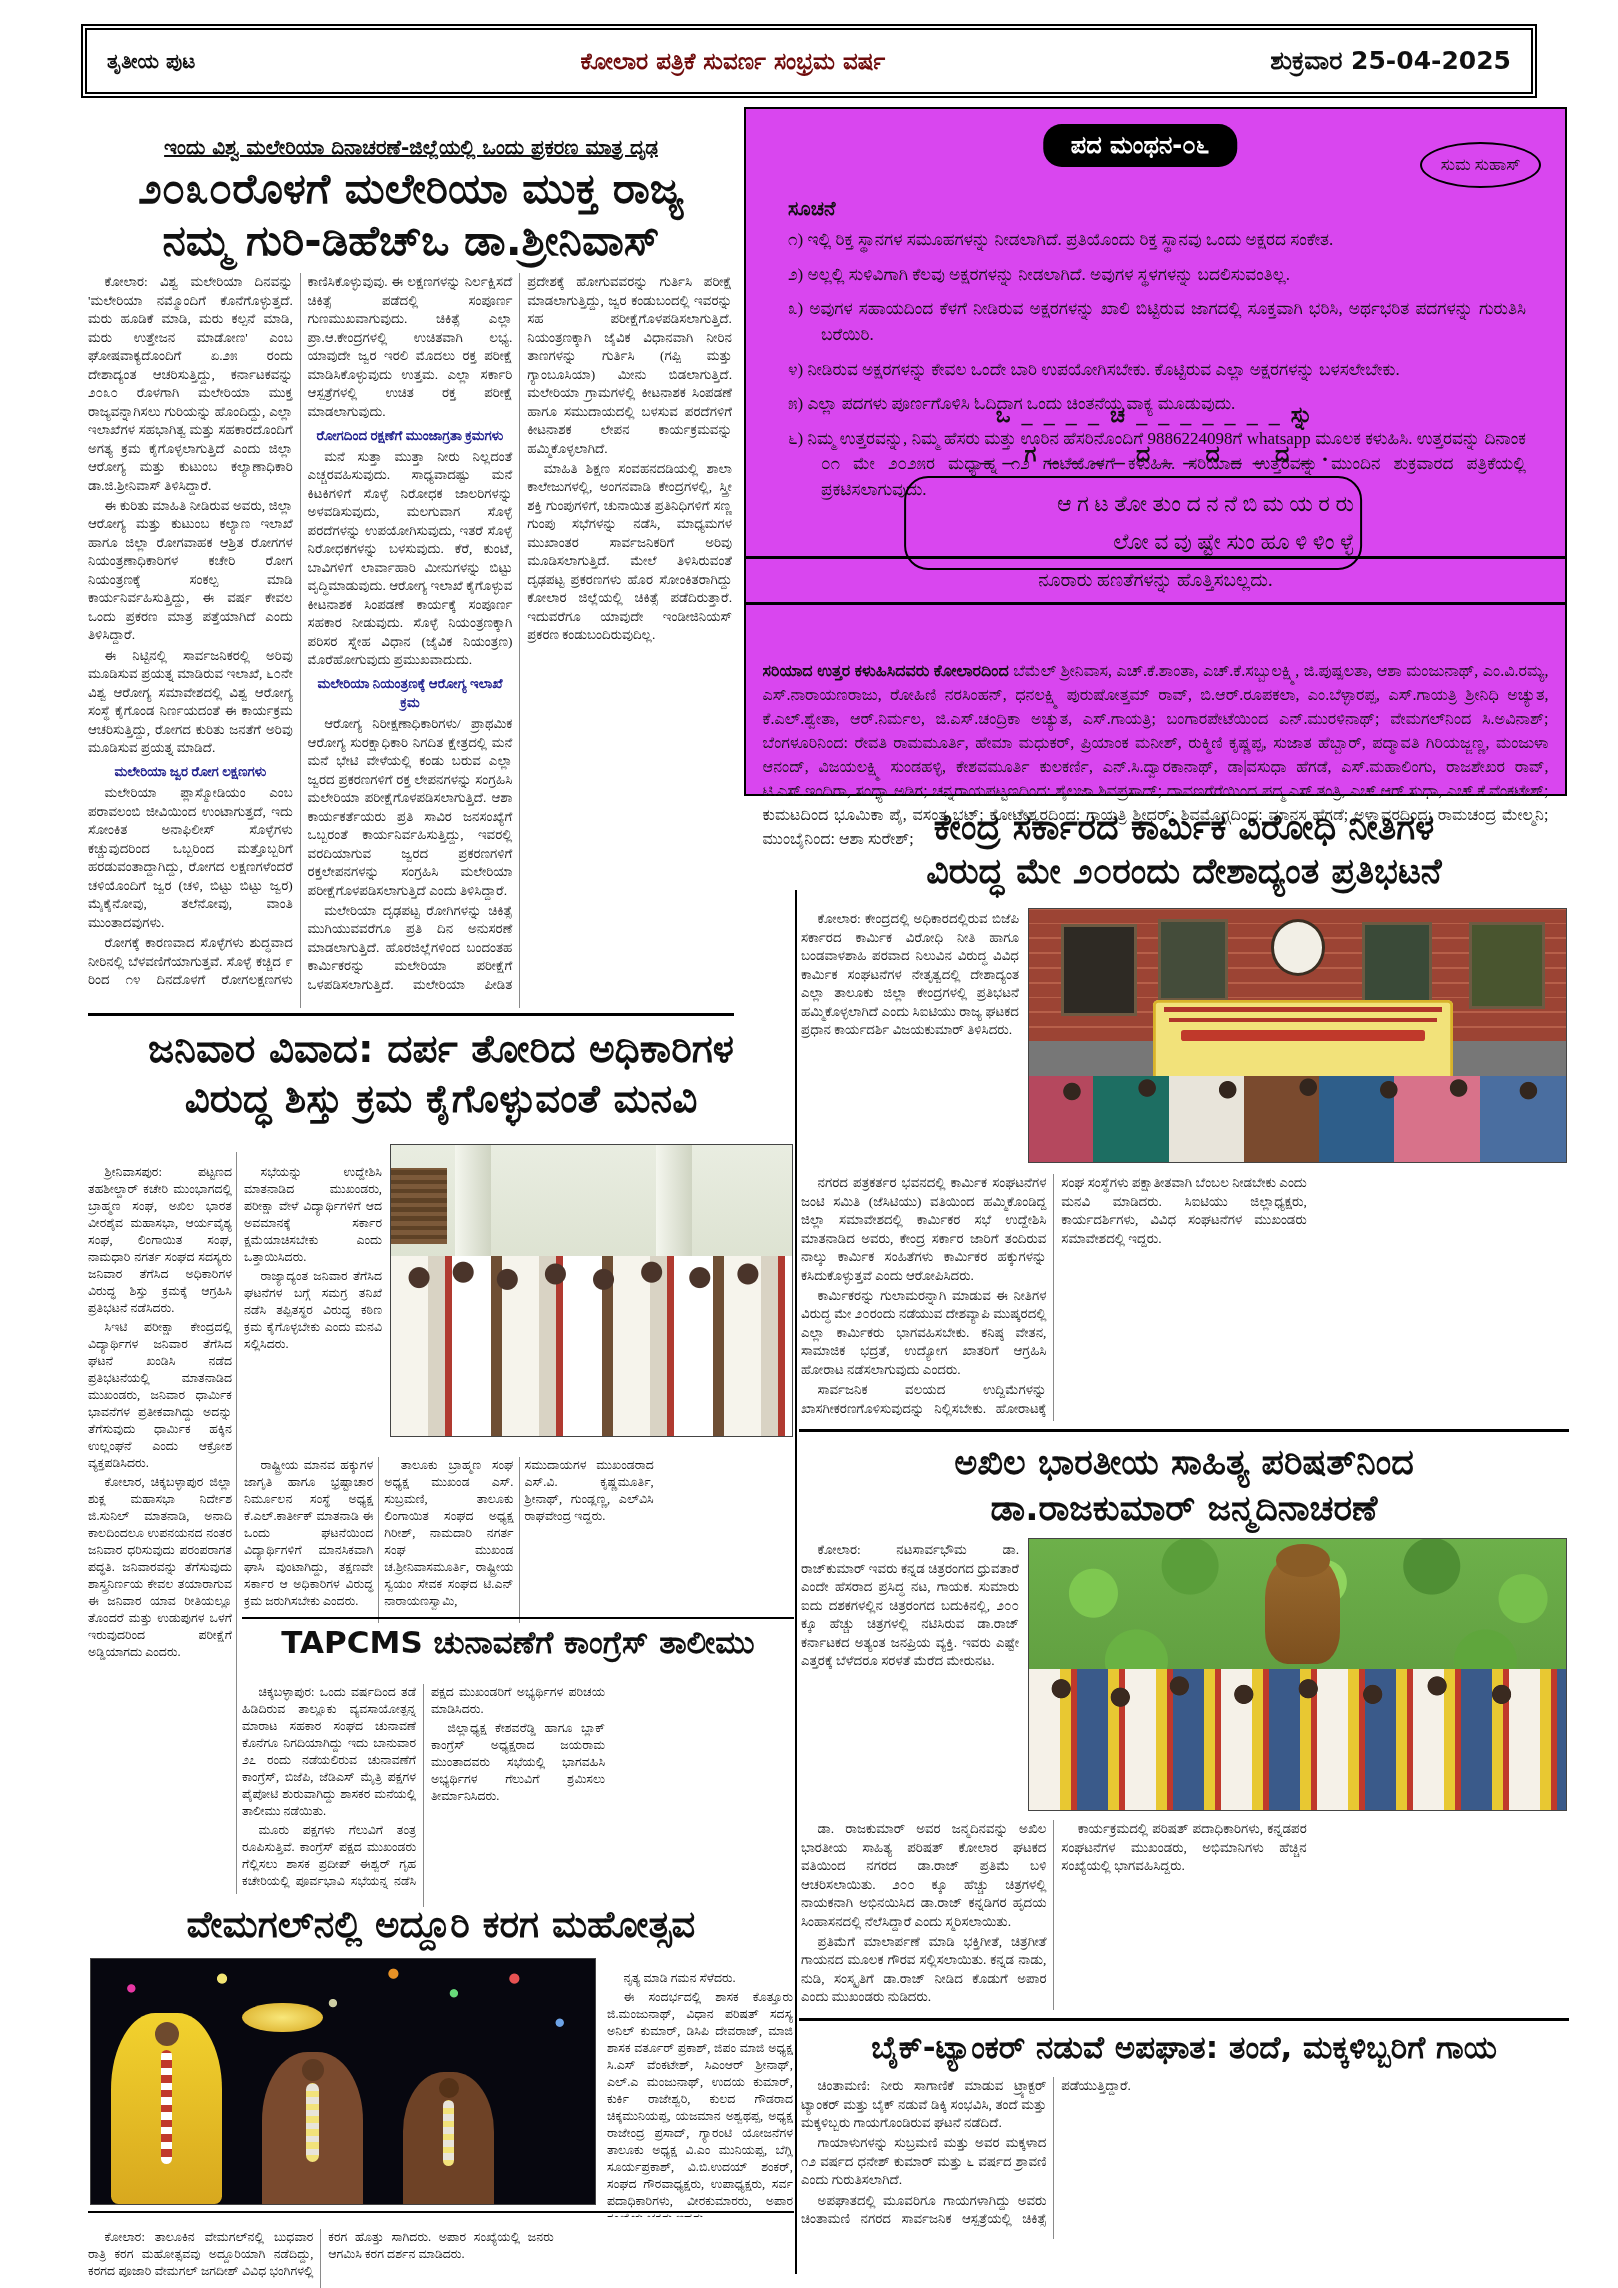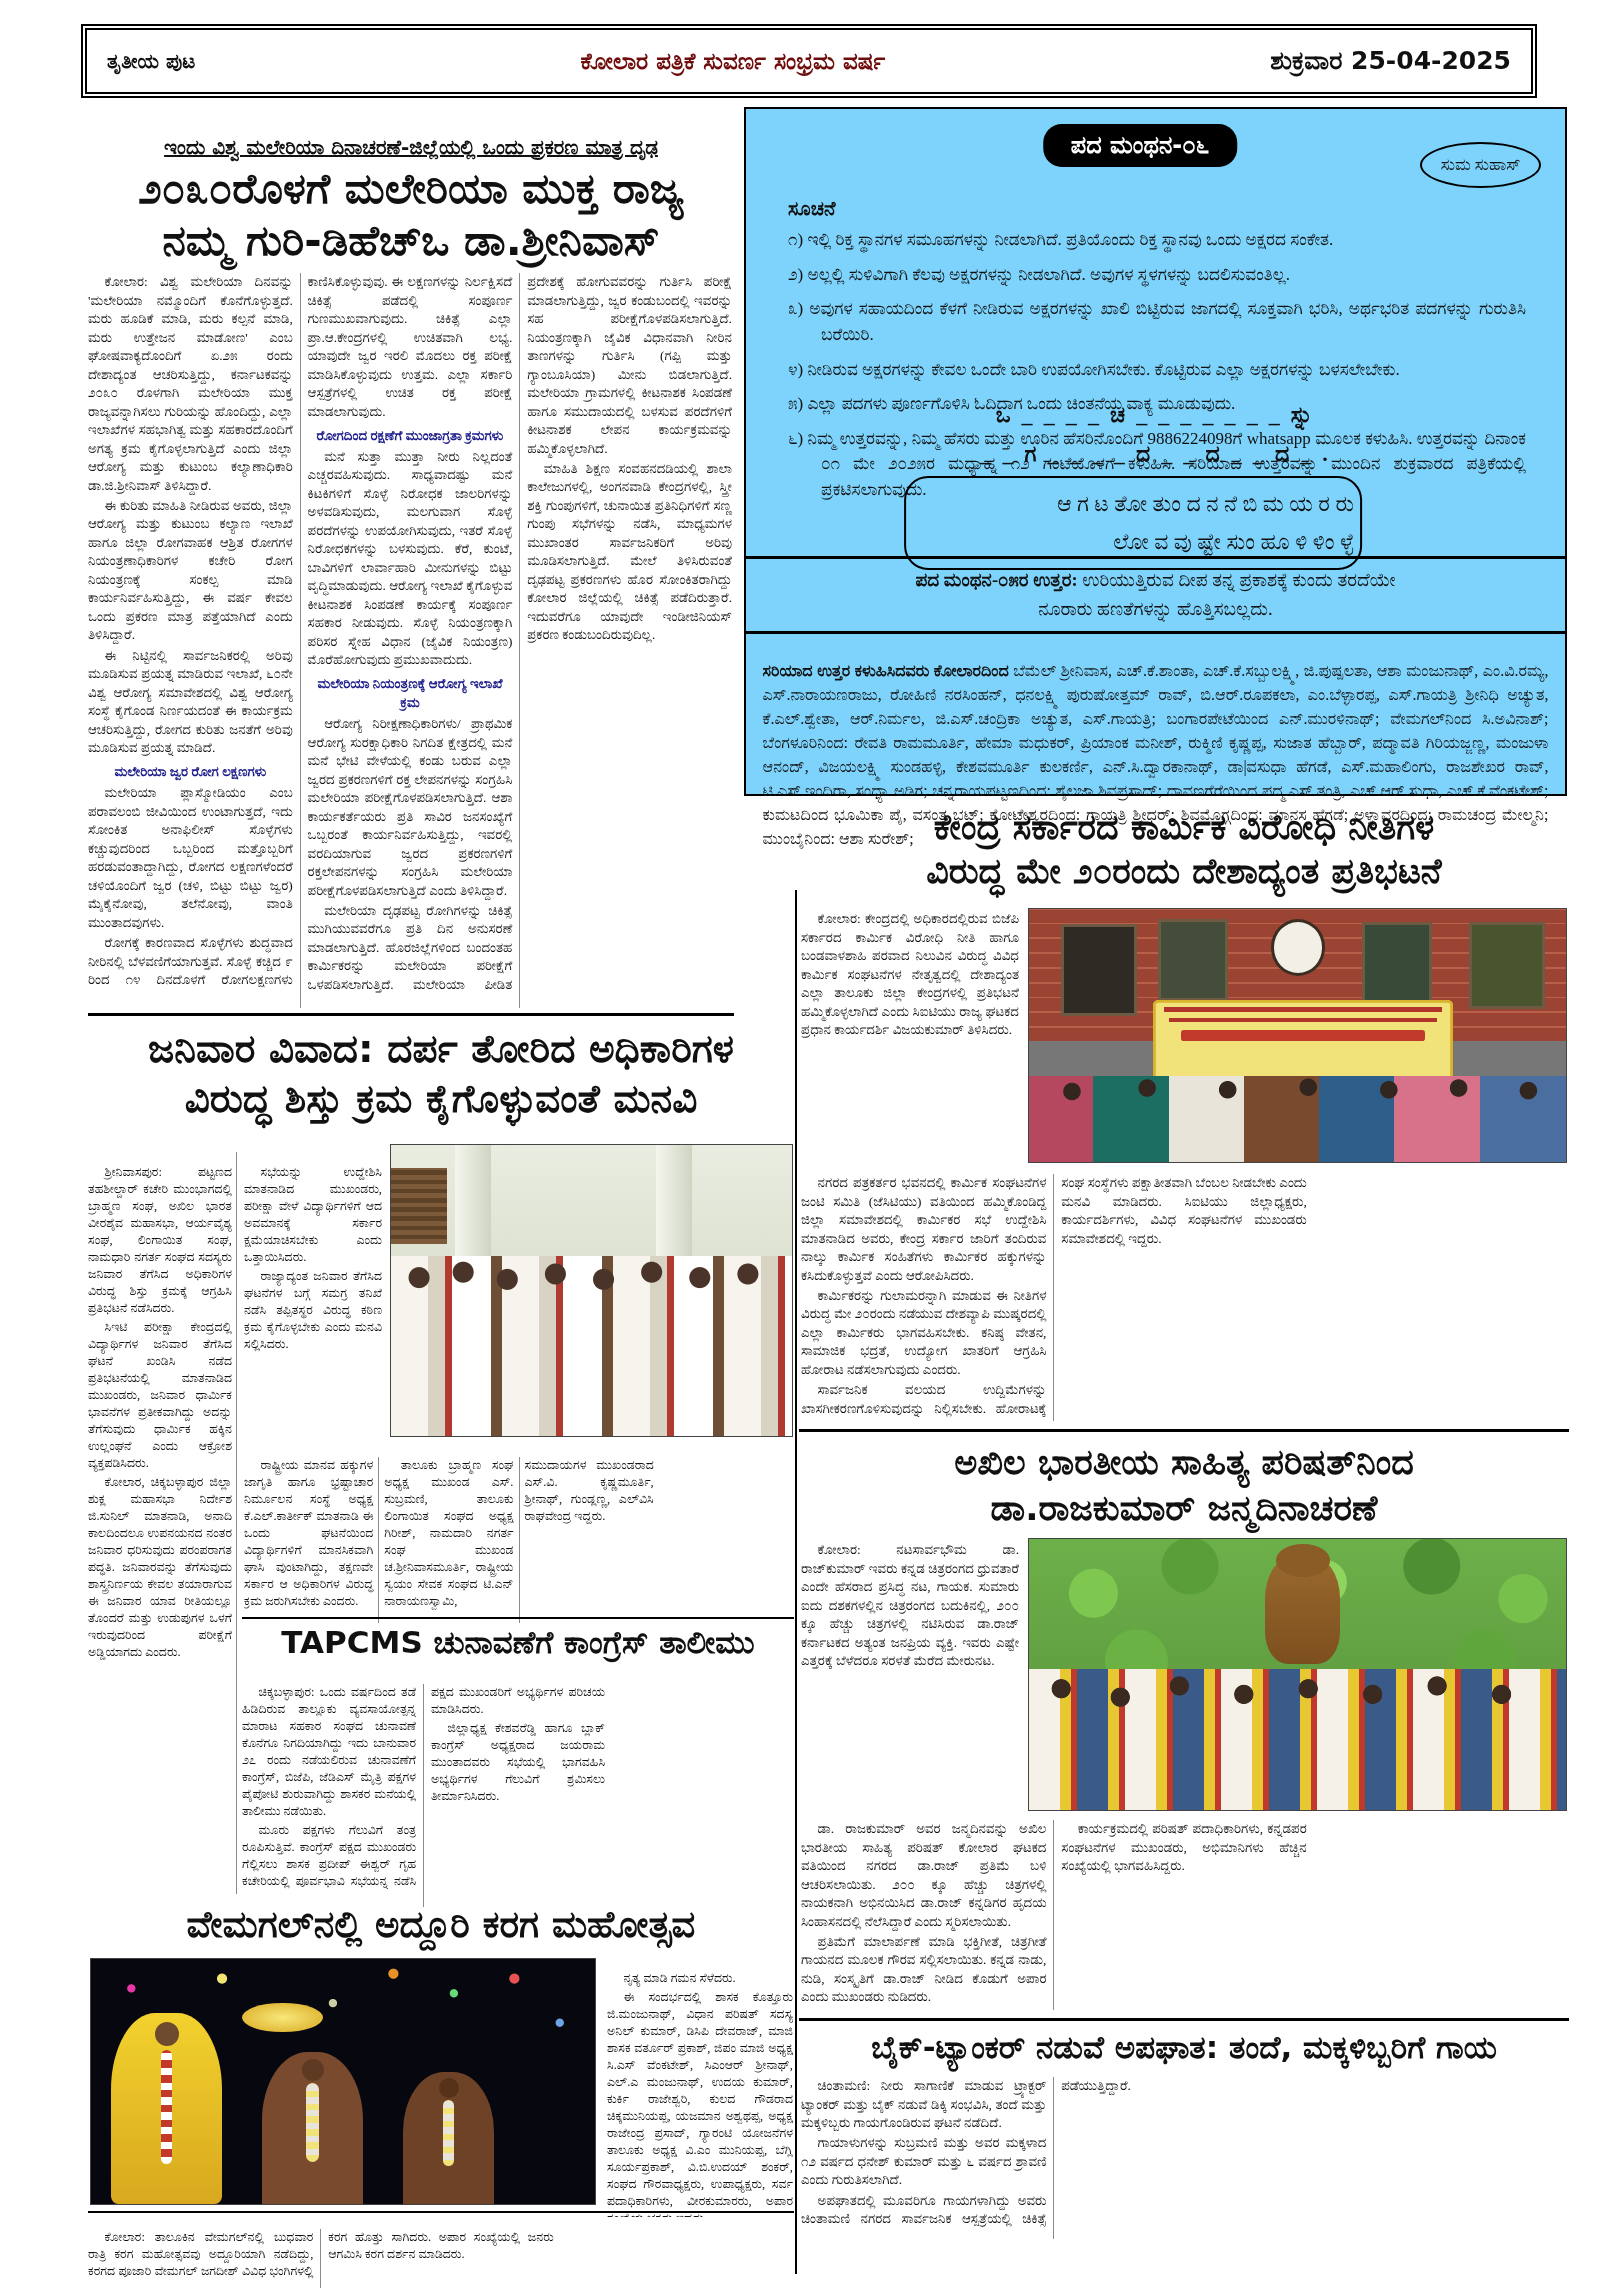--- a/index.html
+++ b/index.html
@@ -17,21 +17,21 @@
   .hl{font-family:"DejaVu Sans","Liberation Sans",sans-serif;font-weight:bold;text-align:center;line-height:1.18;}
   .rule{background:#000;}
   
   .header{display:flex;align-items:center;justify-content:space-between;
           border:6.5px double #000;background:#fff;padding:0 20px;box-sizing:border-box;
           font-family:"DejaVu Sans","Liberation Sans",sans-serif;font-weight:bold;}
   .masthead{color:var(--red);font-size:23px;}
   .pagelabel{font-size:20px;}
   .dateline{font-size:25px;}
   
-  .pzbox{border:2.8px solid #000;box-sizing:border-box;background:#7dd3fc;}
+  .pzbox{border:2.8px solid #000;box-sizing:border-box;background:#d946ef;}
   .pzbadge{position:absolute;left:50%;transform:translateX(-58%);top:14.8px;background:#000;color:#fff;
            padding:7.4px 28px;border-radius:18.5px;font-size:24px;font-weight:bold;
            font-family:"DejaVu Sans",sans-serif;}
   .pzoval{position:absolute;right:24px;top:33px;border:2.8px solid #000;border-radius:50%;
           padding:11px 18.5px;font-size:16.6px;font-weight:normal;}
   .pzinst{position:absolute;left:42px;top:118px;width:738px;font-size:17px;line-height:1.5;}
   .pzlabel{position:absolute;left:42px;top:89px;font-size:19.4px;font-weight:bold;}
   .blanks{position:absolute;width:100%;text-align:center;font-size:22px;letter-spacing:2.8px;font-weight:bold;}
   .lettersbox{position:absolute;left:50%;transform:translateX(-55%);border:2.8px solid #000;border-radius:24px;
               width:443px;text-align:center;font-size:22px;line-height:1.7;padding:7.4px 5.5px;}
@@ -87,22 +87,20 @@
         <p class="inst">೫) ಎಲ್ಲಾ ಪದಗಳು ಪೂರ್ಣಗೊಳಿಸಿ ಓದಿದಾಗ ಒಂದು ಚಿಂತನೆಯ ವಾಕ್ಯ ಮೂಡುವುದು.</p>
         <p class="inst">೬) ನಿಮ್ಮ ಉತ್ತರವನ್ನು, ನಿಮ್ಮ ಹೆಸರು ಮತ್ತು ಊರಿನ ಹೆಸರಿನೊಂದಿಗೆ 9886224098ಗೆ whatsapp ಮೂಲಕ ಕಳುಹಿಸಿ. ಉತ್ತರವನ್ನು ದಿನಾಂಕ ೦೧ ಮೇ ೨೦೨೫ರ ಮಧ್ಯಾಹ್ನ ೧೨ ಗಂಟೆಯೊಳಗೆ ಕಳುಹಿಸಿ. ಸರಿಯಾದ ಉತ್ತರವನ್ನು ಮುಂದಿನ ಶುಕ್ರವಾರದ ಪತ್ರಿಕೆಯಲ್ಲಿ ಪ್ರಕಟಿಸಲಾಗುವುದು.</p>
       </div>
     <div class="blanks" style="top:293px;">ಒ _ _      _ _ ಚ _ _ _ _ _      _ _ ಸ್ನು</div>
     <div class="blanks" style="top:332px;">_ _ ಗ _ _      _ _ ದ      _ _ ದ _      _ ದ _ .</div>
     <div class="lettersbox" style="top:367px;text-align:right;">
       <div>ಆ ಗ ಟ ತೋ ತುಂ ದ ನ ನೆ ಬಿ ಮ ಯ ರ ರು</div>
       <div>ಲೋ ವ ವು ಷ್ಟೇ ಸುಂ ಹೂ ಳಿ ಳಿಂ ಳ್ಳೆ</div>
     </div>
     <div class="ansblock" style="top:447px;">
-      <div><b>ಪದ ಮಂಥನ-೦೫ರ ಉತ್ತರ:</b>
-        <span>ಉರಿಯುತ್ತಿರುವ ದೀಪ ತನ್ನ ಪ್ರಕಾಶಕ್ಕೆ ಕುಂದು ತರದೆಯೇ</span></div>
       <div>ನೂರಾರು ಹಣತೆಗಳನ್ನು ಹೊತ್ತಿಸಬಲ್ಲದು.</div>
     </div>
     <div class="winners" style="top:541px;">
       <b>ಸರಿಯಾದ ಉತ್ತರ ಕಳುಹಿಸಿದವರು ಕೋಲಾರದಿಂದ</b><span> ಬೆಮೆಲ್ ಶ್ರೀನಿವಾಸ, ಎಚ್.ಕೆ.ಶಾಂತಾ, ಎಚ್.ಕೆ.ಸಬ್ಬುಲಕ್ಷ್ಮಿ, ಜಿ.ಪುಷ್ಪಲತಾ, ಆಶಾ ಮಂಜುನಾಥ್, ಎಂ.ವಿ.ರಮ್ಯ, ಎಸ್.ನಾರಾಯಣರಾಜು, ರೋಹಿಣಿ ನರಸಿಂಹನ್, ಧನಲಕ್ಷ್ಮಿ ಪುರುಷೋತ್ತಮ್ ರಾವ್, ಬಿ.ಆರ್.ರೂಪಕಲಾ, ಎಂ.ಬೆಳ್ಳಾರಪ್ಪ, ಎಸ್.ಗಾಯತ್ರಿ ಶ್ರೀನಿಧಿ ಅಚ್ಯುತ, ಕೆ.ಎಲ್.ಶ್ವೇತಾ, ಆರ್.ನಿರ್ಮಲ, ಜಿ.ಎಸ್.ಚಂದ್ರಿಕಾ ಅಚ್ಯುತ, ಎಸ್.ಗಾಯತ್ರಿ; ಬಂಗಾರಪೇಟೆಯಿಂದ ಎನ್.ಮುರಳಿನಾಥ್; ವೇಮಗಲ್‌ನಿಂದ ಸಿ.ಅವಿನಾಶ್; ಬೆಂಗಳೂರಿನಿಂದ: ರೇವತಿ ರಾಮಮೂರ್ತಿ, ಹೇಮಾ ಮಧುಕರ್, ಪ್ರಿಯಾಂಕ ಮನೀಶ್, ರುಕ್ಮಿಣಿ ಕೃಷ್ಣಪ್ಪ, ಸುಜಾತ ಹೆಬ್ಬಾರ್, ಪದ್ಮಾವತಿ ಗಿರಿಯಜ್ಜಣ್ಣ, ಮಂಜುಳಾ ಆನಂದ್, ವಿಜಯಲಕ್ಷ್ಮಿ ಸುಂಡಹಳ್ಳಿ, ಕೇಶವಮೂರ್ತಿ ಕುಲಕರ್ಣಿ, ಎನ್.ಸಿ.ದ್ವಾರಕಾನಾಥ್, ಡಾ|ವಸುಧಾ ಹೆಗಡೆ, ಎಸ್.ಮಹಾಲಿಂಗು, ರಾಜಶೇಖರ ರಾವ್, ಟಿ.ಎಸ್.ಇಂದಿರಾ, ಸಂಧ್ಯಾ ಅಡಿಗ; ಚನ್ನರಾಯಪಟ್ಟಣದಿಂದ: ಶೈಲಜಾ ಶಿವಪ್ರಸಾದ್; ದಾವಣಗೆರೆಯಿಂದ ಪದ್ಮ.ಎಸ್.ತಂತ್ರಿ, ಎಚ್.ಆರ್.ಸುಧಾ, ಎಚ್.ಕೆ.ವೆಂಕಟೇಶ್; ಕುಮಟದಿಂದ ಭೂಮಿಕಾ ಪೈ, ವಸಂತ ಭಟ್; ಕೋಟೇಶ್ವರದಿಂದ: ಗಾಯತ್ರಿ ಶ್ರೀಧರ್; ಶಿವಮೊಗ್ಗದಿಂದ: ಮಾನಸ ಹೆಗಡೆ; ಅಳ್ನಾವರದಿಂದ: ರಾಮಚಂದ್ರ ಮೇಲ್ಮನಿ; ಮುಂಬೈನಿಂದ: ಆಶಾ ಸುರೇಶ್;</span>
     </div>
   </div>
 
   <div class="abs hl" style="left:799px;top:807px;width:770px;font-size:35px;">ಕೇಂದ್ರ ಸರ್ಕಾರದ ಕಾರ್ಮಿಕ ವಿರೋಧಿ ನೀತಿಗಳ</div>
   <div class="abs hl" style="left:799px;top:851px;width:770px;font-size:35px;">ವಿರುದ್ಧ ಮೇ ೨೦ರಂದು ದೇಶಾದ್ಯಂತ ಪ್ರತಿಭಟನೆ</div>
   <div class="abs txt" style="left:801px;top:910px;width:218px;height:255px;">

